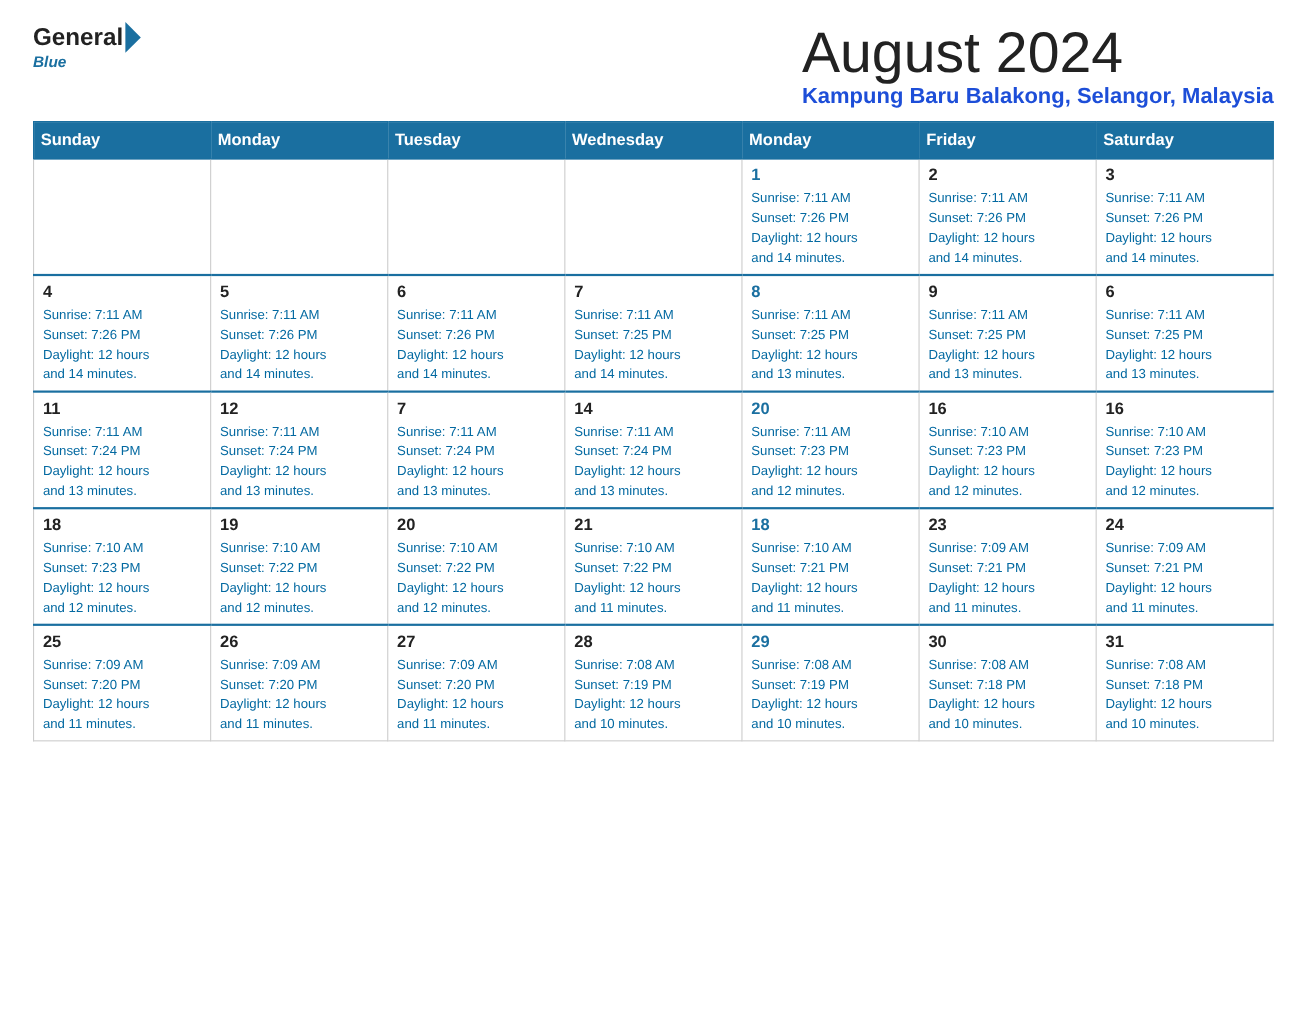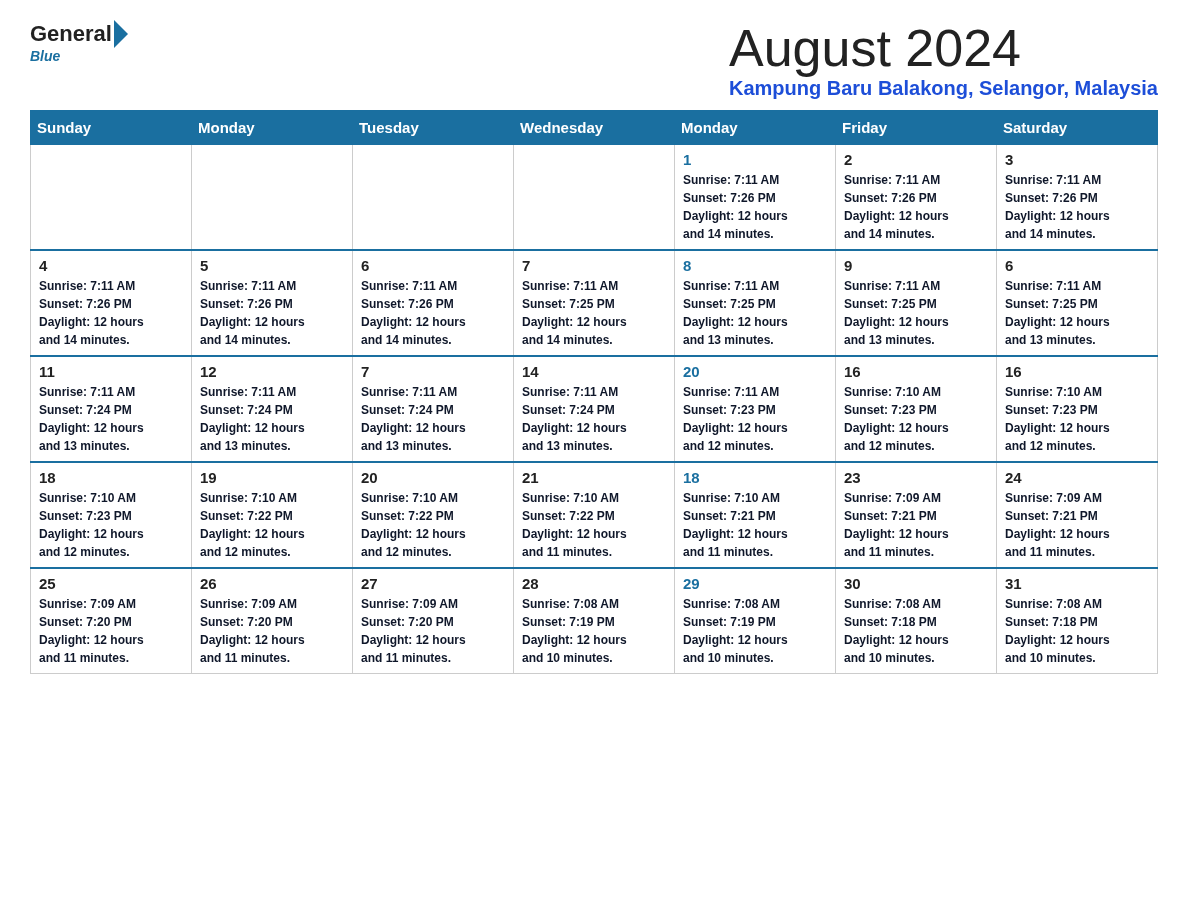--- a/index.html
+++ b/index.html
@@ -86,23 +86,22 @@
       font-weight: bold;
       color: #222;
       display: block;
       margin-bottom: 3px;
     }
     .day-number.thursday-color {
       color: #1a6fa0;
     }
     .day-info {
       font-size: 12px;
-      color: #0f172a;
+      color: #0369a1;
       line-height: 1.5;
-      font-weight: bold;
     }
     .empty-cell {
       background: #f9f9f9;
     }
     .week-row td {
       border-top: 2px solid #1a6fa0;
     }
     .first-row td {
       border-top: none;
     }

